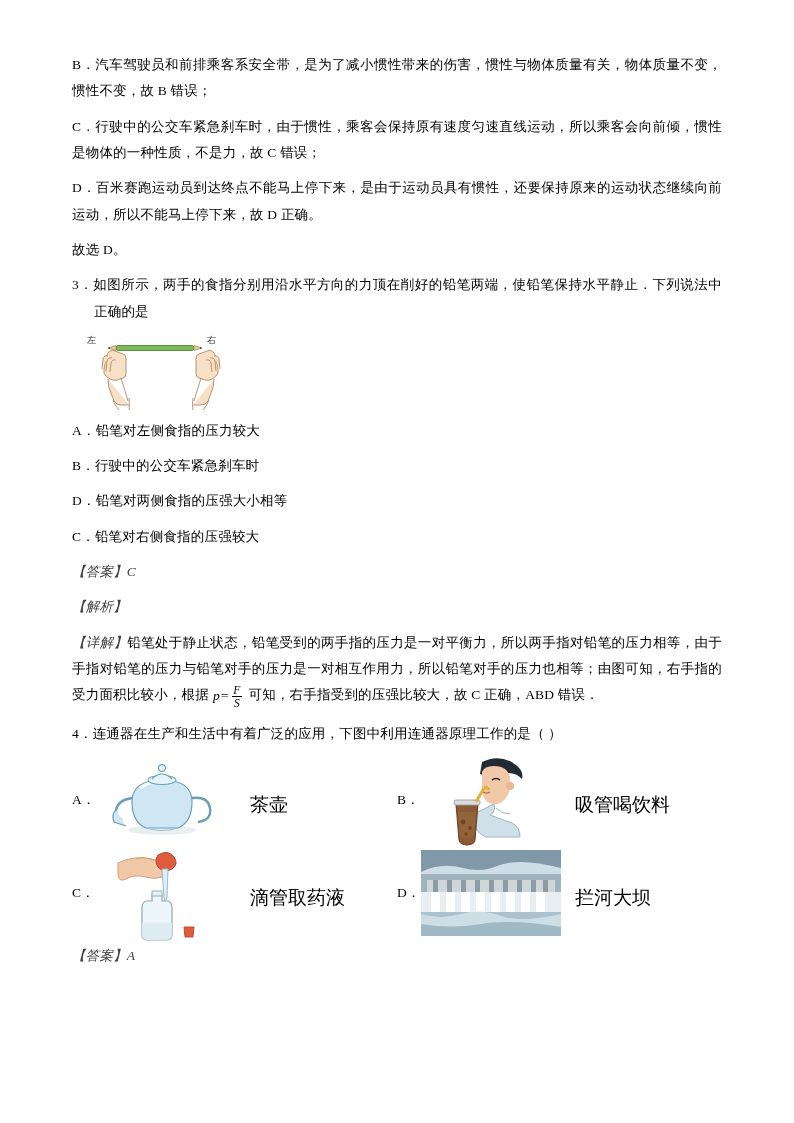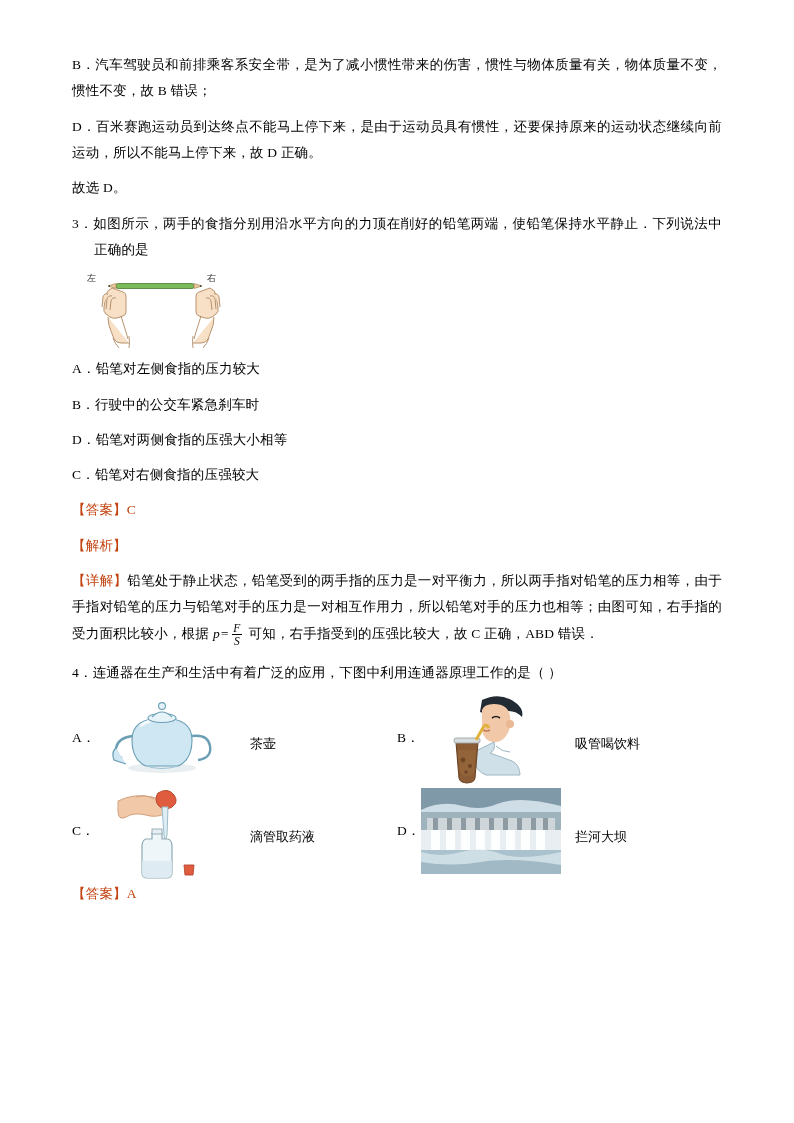--- a/index.html
+++ b/index.html
@@ -33,21 +33,22 @@
     font-size: 13.5px;
     line-height: 1.95;
     text-align: justify;
     letter-spacing: 0.2px;
   }
   .indent-hang {
     padding-left: 22px;
     text-indent: -22px;
   }
   .blue {
-    color: #c2410c;
+    color: #404040;
+    font-style: italic;
   }
   
   .fig-pencil {
     margin: 4px 0 6px 14px;
     width: 150px;
     height: 78px;
     position: relative;
   }
   .lbl-left, .lbl-right {
     position: absolute;
@@ -80,21 +81,21 @@
   }
   .opt-img {
     width: 140px;
     height: 86px;
     flex: 0 0 140px;
     display: flex;
     align-items: center;
     justify-content: center;
   }
   .opt-text {
-    font-size: 13px;
+    font-size: 19px;
     margin-left: 14px;
     margin-top: 11px;
   }
   .formula {
     display: inline-flex;
     align-items: center;
     vertical-align: middle;
     font-style: italic;
     font-size: 13.5px;
   }
@@ -111,20 +112,21 @@
   .frac .den { padding: 0 2px; border-top: 1px solid #000; }
   .tiny-space { display:inline-block; width:4px; }
 </style>
 </head>
 <body>
 
 <div class="page">
   <div class="content">
 
     <p class="para">B．汽车驾驶员和前排乘客系安全带，是为了减小惯性带来的伤害，惯性与物体质量有关，物体质量不变，惯性不变，故 B 错误；</p>
+    <p class="para">C．行驶中的公交车紧急刹车时，由于惯性，乘客会保持原有速度匀速直线运动，所以乘客会向前倾，惯性是物体的一种性质，不是力，故 C 错误；</p>
     <p class="para">D．百米赛跑运动员到达终点不能马上停下来，是由于运动员具有惯性，还要保持原来的运动状态继续向前运动，所以不能马上停下来，故 D 正确。</p>
     <p class="para">故选 D。</p>
 
     <p class="para indent-hang">3．如图所示，两手的食指分别用沿水平方向的力顶在削好的铅笔两端，使铅笔保持水平静止．下列说法中正确的是</p>
 
     <div class="fig-pencil">
       <span class="lbl-left">左</span>
       <span class="lbl-right">右</span>
       <svg width="150" height="78" viewBox="0 0 150 78">
 

